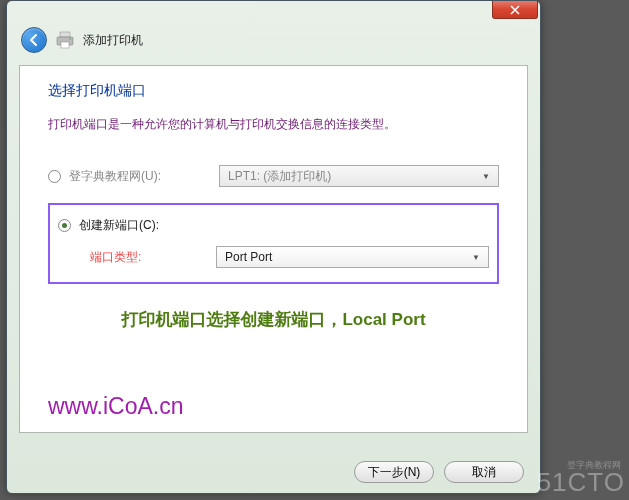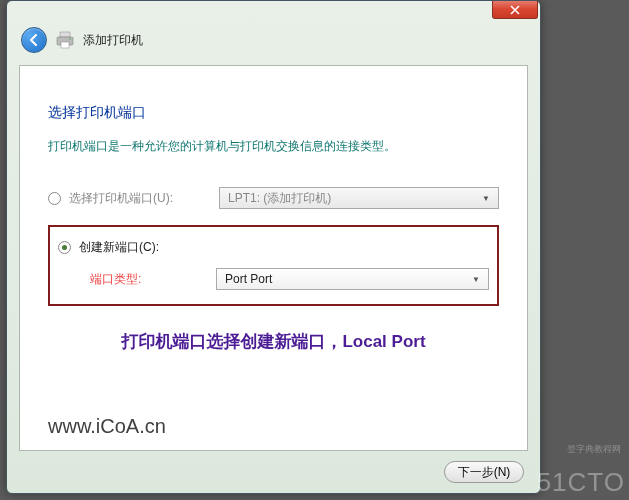--- a/index.html
+++ b/index.html
@@ -57,36 +57,36 @@
   box-shadow: inset 0 1px 2px rgba(255,255,255,0.4);
 }
 .back-btn svg { width: 14px; height: 14px; }
 
 .printer-icon { width: 20px; height: 18px; }
 
 .header-title { font-size: 12px; color: #222; }
 
 .content {
   flex: 1;
-  margin: 0 12px 0 12px;
+  margin: 0 12px 18px 12px;
   background: #fff;
   border: 1px solid #b0b8b0;
-  padding: 38px 28px 10px 28px;
+  padding: 16px 28px 10px 28px;
   position: relative;
 }
 
 .section-title {
   color: #003399;
   font-size: 14px;
   margin-bottom: 16px;
 }
 
 .description {
   font-size: 12px;
-  color: #0f766e;
+  color: #701a75;
   margin-bottom: 32px;
 }
 
 .option-row {
   display: flex;
   align-items: center;
   font-size: 12px;
   margin-bottom: 16px;
 }
 
@@ -120,47 +120,47 @@
   justify-content: space-between;
   padding: 0 8px;
   font-size: 12px;
   color: #888;
   cursor: pointer;
 }
 .dropdown.enabled { color: #222; background: linear-gradient(to bottom, #fff, #f0f0f0); }
 .dropdown-arrow { font-size: 8px; color: #555; }
 
 .red-box {
-  border: 2px solid #7f1d1d;
+  border: 2px solid #8b5cf6;
   padding: 12px 8px 14px 8px;
   margin-bottom: 20px;
 }
 
 .sub-row {
   display: flex;
   align-items: center;
   font-size: 12px;
   padding-left: 32px;
 }
 .sub-label { width: 126px; color: #ef4444; }
 
 .annotation {
   text-align: center;
-  color: #4c1d95;
+  color: #4d7c0f;
   font-size: 17px;
   font-weight: bold;
   margin-top: 24px;
 }
 
 .watermark-url {
   position: absolute;
   bottom: 12px;
   left: 28px;
-  font-size: 20px;
-  color: #404040;
+  font-size: 23px;
+  color: #a21caf;
   font-family: Arial, sans-serif;
 }
 
 .footer {
   height: 42px;
   display: flex;
   align-items: center;
   justify-content: flex-end;
   padding-right: 16px;
   gap: 10px;
@@ -186,21 +186,21 @@
   bottom: 2px;
   color: rgba(255,255,255,0.35);
   font-size: 26px;
   font-family: Arial, sans-serif;
   letter-spacing: 1px;
   pointer-events: none;
 }
 .small-wm {
   position: absolute;
   right: 8px;
-  bottom: 44px;
+  bottom: 28px;
   font-size: 9px;
   color: rgba(255,255,255,0.3);
   pointer-events: none;
 }
 </style>
 </head>
 <body>
 
 <div class="window">
 
@@ -226,21 +226,21 @@
     </svg>
     <span class="header-title">添加打印机</span>
   </div>
 
   <div class="content">
     <div class="section-title">选择打印机端口</div>
     <div class="description">打印机端口是一种允许您的计算机与打印机交换信息的连接类型。</div>
 
     <div class="option-row">
       <div class="radio"></div>
-      <span class="option-label disabled">选择打印机端口(U):</span>
+      <span class="option-label disabled">登字典教程网(U):</span>
       <div class="dropdown">
         <span>LPT1: (添加打印机)</span>
         <span class="dropdown-arrow">▼</span>
       </div>
     </div>
 
     <div class="red-box">
       <div class="option-row" style="margin-bottom:12px;">
         <div class="radio checked"></div>
         <span class="option-label">创建新端口(C):</span>
@@ -254,18 +254,19 @@
       </div>
     </div>
 
     <div class="annotation">打印机端口选择创建新端口，Local Port</div>
 
     <div class="watermark-url">www.iCoA.cn</div>
   </div>
 
   <div class="footer">
     <div class="btn">下一步(N)</div>
+    <div class="btn">取消</div>
   </div>
 
 </div>
 
 <div class="small-wm">登字典教程网</div>
 <div class="bottom-watermark">51CTO</div>
 
 </body></html>

